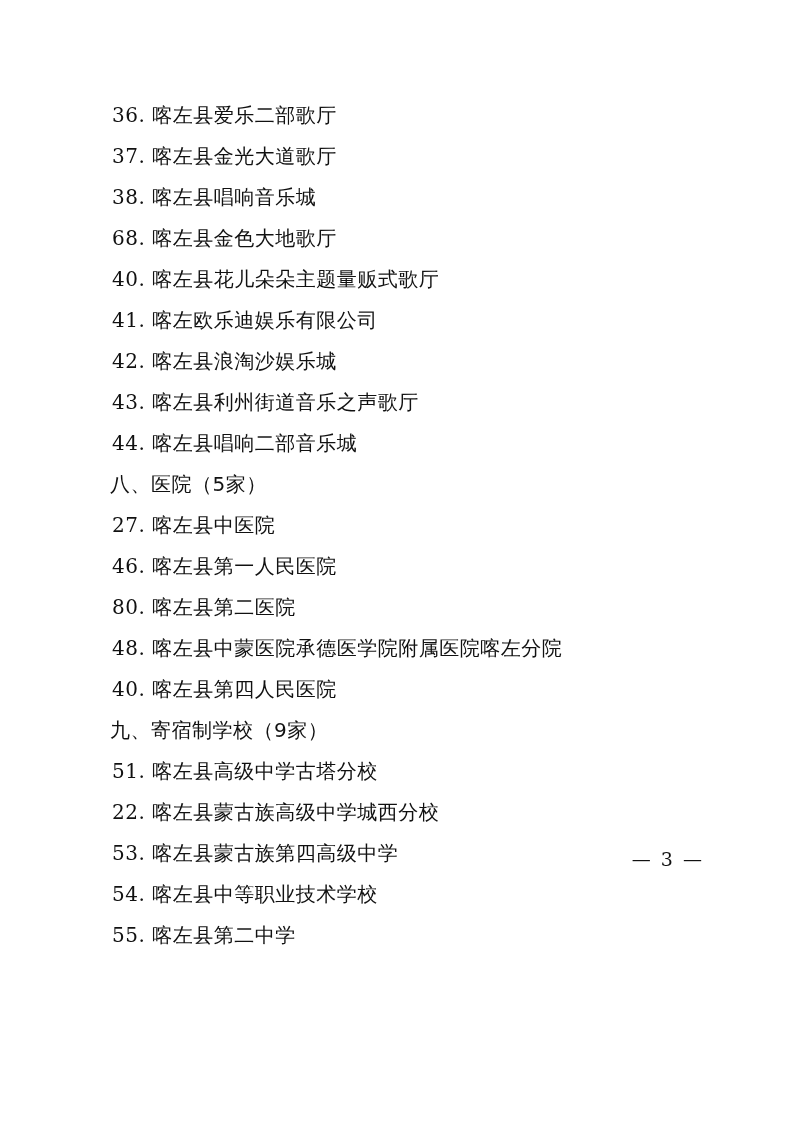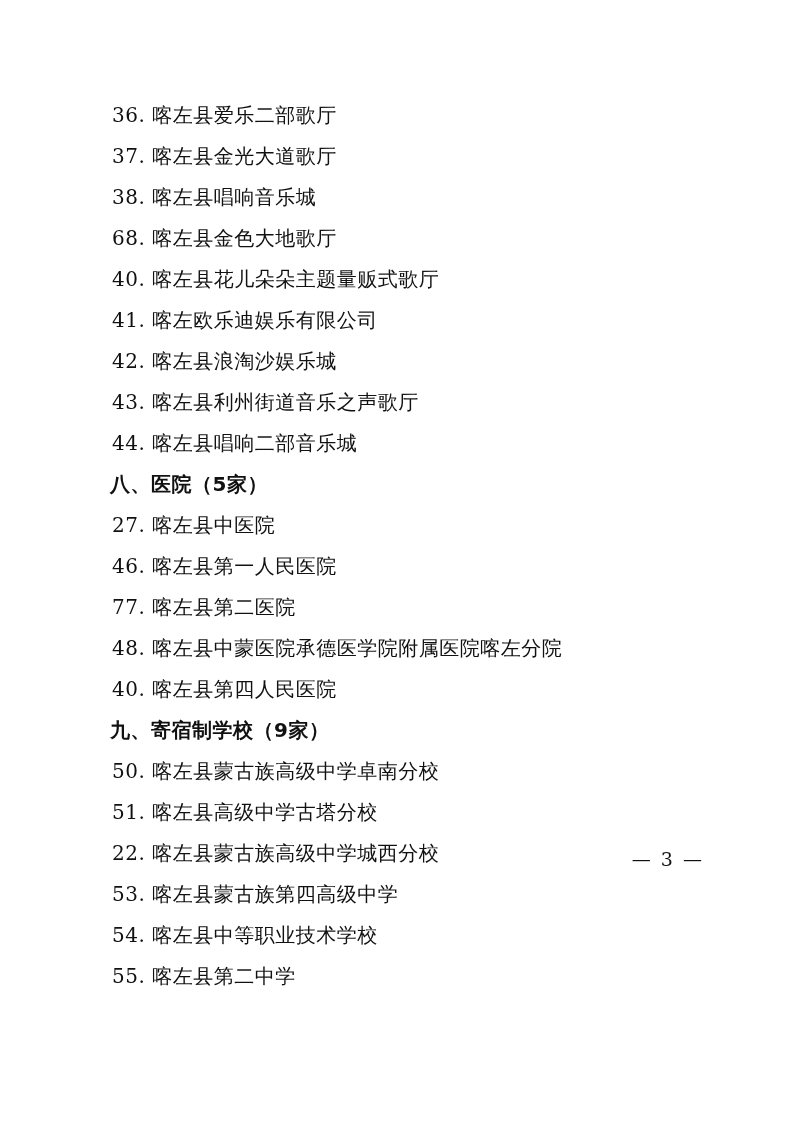--- a/index.html
+++ b/index.html
@@ -29,21 +29,21 @@
     font-size: 20px;
     line-height: 1.0;
     margin: 0 0 21px 0;
     letter-spacing: 0.5px;
     white-space: nowrap;
     font-family: "DejaVu Serif", "Liberation Serif", serif;
   }
   .heading {
     font-size: 20px;
     line-height: 1.0;
-    font-weight: bold;
+    font-weight: normal;
     margin: 12px 0 21px -2px;
     letter-spacing: 0.5px;
     white-space: nowrap;
     font-family: "DejaVu Sans", "Liberation Sans", sans-serif;
   }
   .footer {
     position: absolute;
     right: 96px;
     bottom: 48px;
     font-size: 19px;
@@ -62,25 +62,24 @@
       <div class="item">38. 喀左县唱响音乐城</div>
       <div class="item">68. 喀左县金色大地歌厅</div>
       <div class="item">40. 喀左县花儿朵朵主题量贩式歌厅</div>
       <div class="item">41. 喀左欧乐迪娱乐有限公司</div>
       <div class="item">42. 喀左县浪淘沙娱乐城</div>
       <div class="item">43. 喀左县利州街道音乐之声歌厅</div>
       <div class="item">44. 喀左县唱响二部音乐城</div>
       <div class="heading">八、医院（5家）</div>
       <div class="item">27. 喀左县中医院</div>
       <div class="item">46. 喀左县第一人民医院</div>
-      <div class="item">77. 喀左县第二医院</div>
+      <div class="item">80. 喀左县第二医院</div>
       <div class="item">48. 喀左县中蒙医院承德医学院附属医院喀左分院</div>
       <div class="item">40. 喀左县第四人民医院</div>
       <div class="heading">九、寄宿制学校（9家）</div>
-      <div class="item">50. 喀左县蒙古族高级中学卓南分校</div>
       <div class="item">51. 喀左县高级中学古塔分校</div>
       <div class="item">22. 喀左县蒙古族高级中学城西分校</div>
       <div class="item">53. 喀左县蒙古族第四高级中学</div>
       <div class="item">54. 喀左县中等职业技术学校</div>
       <div class="item">55. 喀左县第二中学</div>
     </div>
   <div class="footer">— 3 —</div>
 </div>
 
 </body></html>

